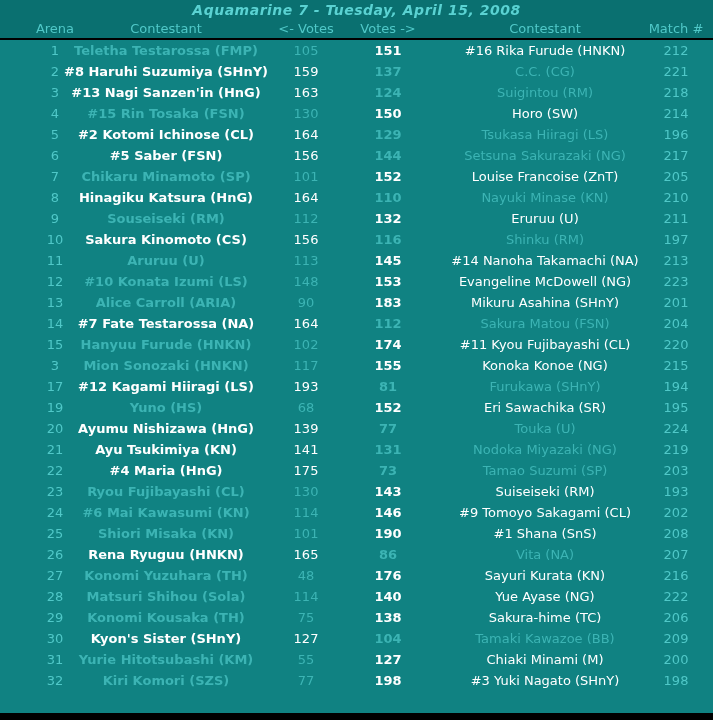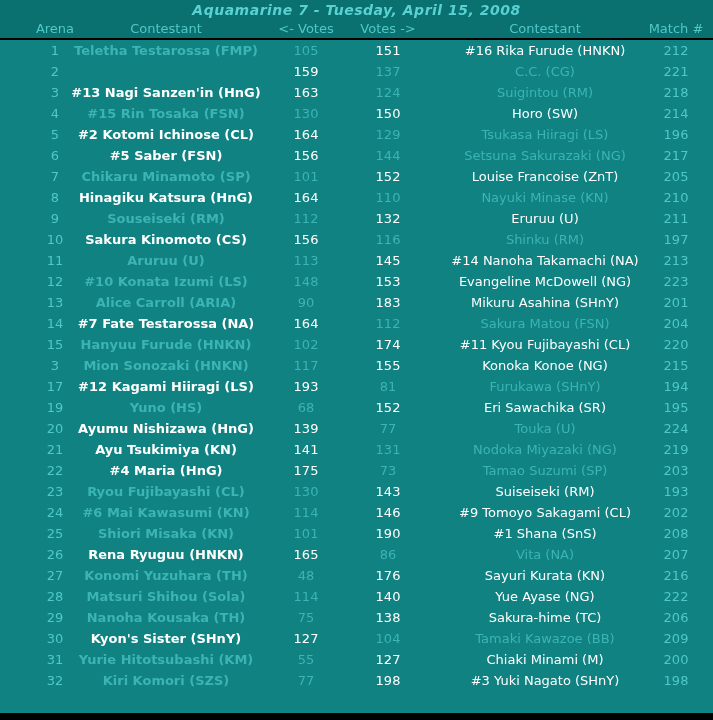--- a/index.html
+++ b/index.html
@@ -60,21 +60,21 @@
     top: 0;
     transform: translateX(-50%);
     white-space: nowrap;
     line-height: 21px;
     font-size: 13px;
     color: var(--accent-text, #50C8C8);
   }
   .c1 { left: 55px; }
   .c2 { left: 166px; font-weight: bold; }
   .c3 { left: 306px; }
-  .c4 { left: 388px; }
+  .c4 { left: 388px; font-weight: bold; }
   .c5 { left: 545px; }
   .c6 { left: 676px; }
   .winner { color: var(--winner-text, #FFFFFF); }
   .loser  { color: var(--loser-text, #3CB4B4); }
   .bottom-bar {
     position: absolute;
     left: 0; right: 0; bottom: 0;
     height: 7px;
     background: var(--divider, #000);
   }
@@ -101,20 +101,21 @@
     <span class="cell c1">1</span>
     <span class="cell c2 loser">Teletha Testarossa (FMP)</span>
     <span class="cell c3 loser">105</span>
     <span class="cell c4 winner">151</span>
     <span class="cell c5 winner">#16 Rika Furude (HNKN)</span>
     <span class="cell c6">212</span>
   </div>
 
   <div class="row">
     <span class="cell c1">2</span>
+    <span class="cell c2 winner">#8 Haruhi Suzumiya (SHnY)</span>
     <span class="cell c3 winner">159</span>
     <span class="cell c4 loser">137</span>
     <span class="cell c5 loser">C.C. (CG)</span>
     <span class="cell c6">221</span>
   </div>
 
   <div class="row">
     <span class="cell c1">3</span>
     <span class="cell c2 winner">#13 Nagi Sanzen'in (HnG)</span>
     <span class="cell c3 winner">163</span>
@@ -335,21 +336,21 @@
     <span class="cell c1">28</span>
     <span class="cell c2 loser">Matsuri Shihou (Sola)</span>
     <span class="cell c3 loser">114</span>
     <span class="cell c4 winner">140</span>
     <span class="cell c5 winner">Yue Ayase (NG)</span>
     <span class="cell c6">222</span>
   </div>
 
   <div class="row">
     <span class="cell c1">29</span>
-    <span class="cell c2 loser">Nanoha Kousaka (TH)</span>
+    <span class="cell c2 loser">Konomi Kousaka (TH)</span>
     <span class="cell c3 loser">75</span>
     <span class="cell c4 winner">138</span>
     <span class="cell c5 winner">Sakura-hime (TC)</span>
     <span class="cell c6">206</span>
   </div>
 
   <div class="row">
     <span class="cell c1">30</span>
     <span class="cell c2 winner">Kyon's Sister (SHnY)</span>
     <span class="cell c3 winner">127</span>

